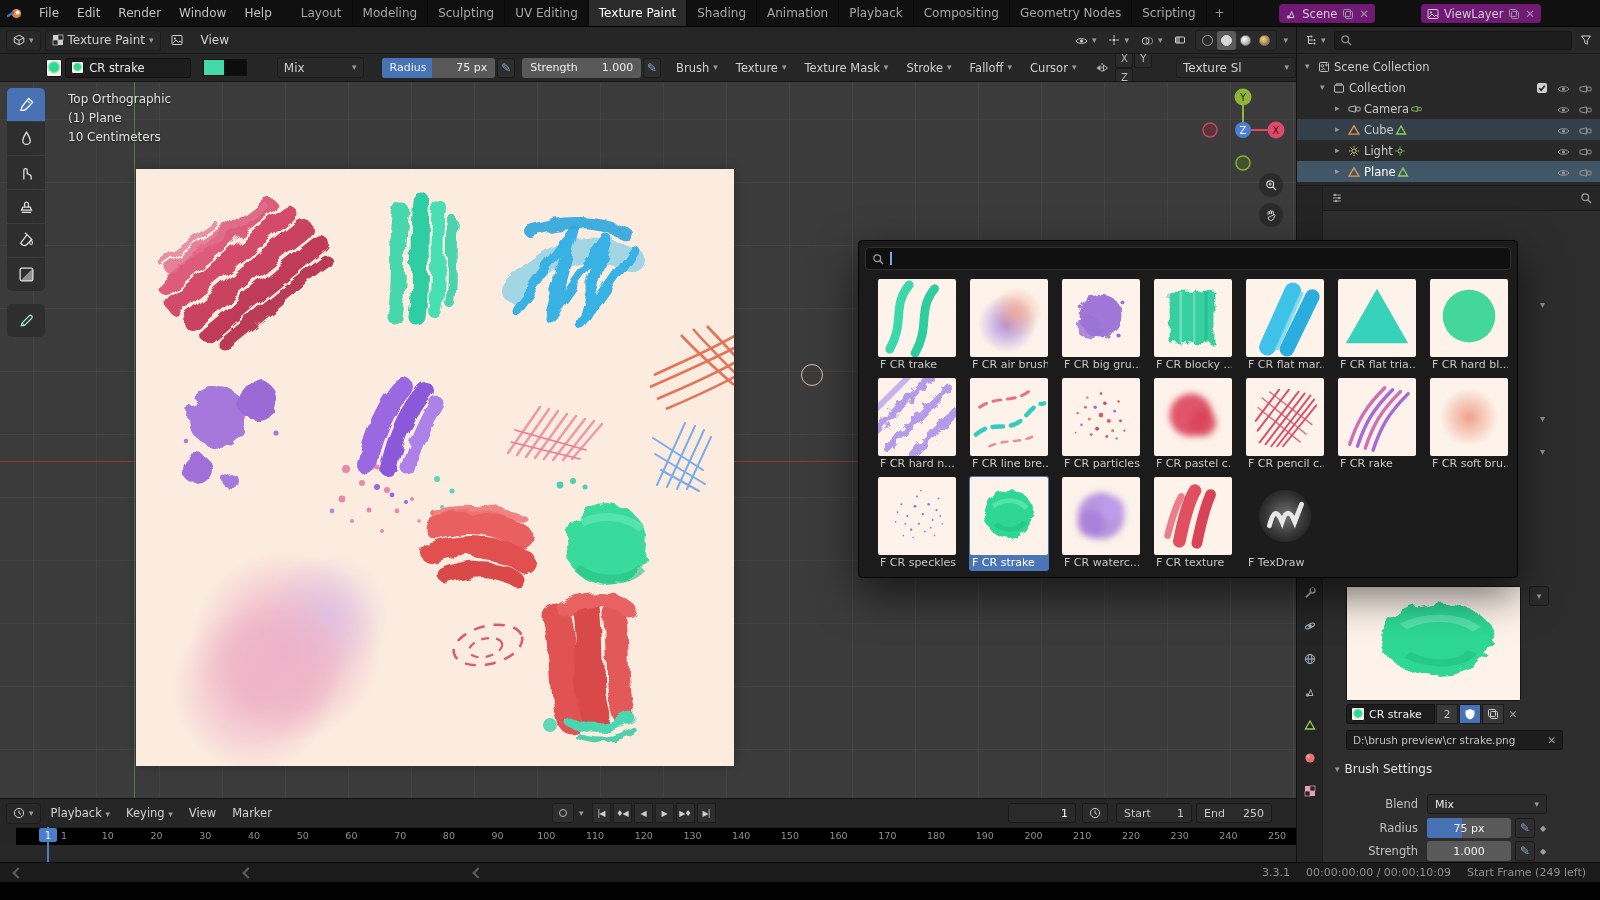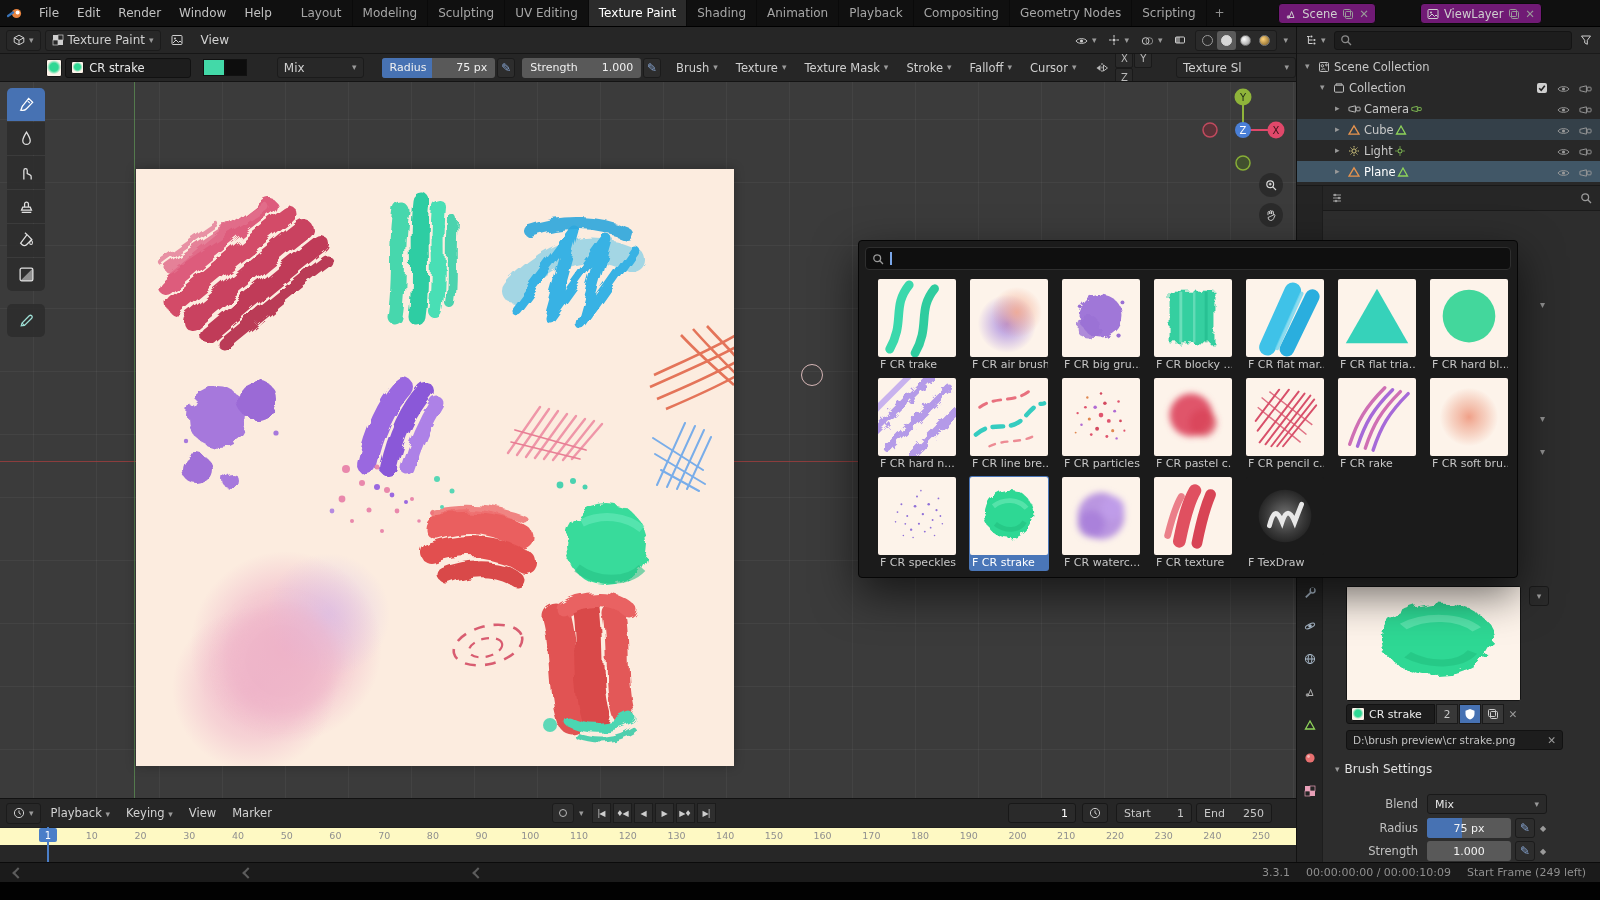--- a/index.html
+++ b/index.html
@@ -88,21 +88,21 @@
 .prow{position:absolute;left:26px;height:20px;display:flex;align-items:center}
 .plabel{width:104px;text-align:right;padding-right:9px;color:#c0c0c0;font-size:11.5px}
 .pfield{height:20px;background:#2a2a2a;border:1px solid #191919;border-radius:3px;display:flex;align-items:center;justify-content:space-between;padding:0 7px;color:#e6e6e6;font-size:11px}
 .pslider{position:relative;height:20px;background:#595959;border-radius:3px;overflow:hidden;display:flex;align-items:center;justify-content:center;color:#f2f2f2;font-size:11px}
 .pslider .fill{position:absolute;left:0;top:0;bottom:0;background:#4772b3}
 .pslider b{position:relative;font-weight:normal}
 .dia{color:#9a9a9a;font-size:8px;width:16px;height:20px;display:inline-flex;align-items:center;justify-content:center}
 
 #timeline{position:absolute;left:0;top:798px;width:1296px;height:64px;background:#262626;border-top:1px solid #121212}
 #tlh{position:absolute;left:0;top:0;right:0;height:28px;display:flex;align-items:center;gap:2px;padding:0 6px}
-#ruler{position:absolute;left:0;top:28px;right:0;height:18px;background:#fef9c3;border-top:1px solid #202020}
+#ruler{position:absolute;left:16px;top:28px;right:0;height:18px;background:#000000;border-top:1px solid #202020}
 #tlbody{position:absolute;left:0;top:46px;right:0;bottom:0;background:#272727}
 .tick{position:absolute;top:2px;font-size:9.5px;color:#8f8f8f;transform:translateX(-50%)}
 #transport{position:absolute;left:552px;top:4px;display:flex;align-items:center;gap:2px}
 .tbtn{width:19px;height:20px;background:#2e2e2e;border:1px solid #1c1c1c;display:flex;align-items:center;justify-content:center;font-size:8px;letter-spacing:-1px;color:#cfcfcf}
 .recbtn{width:22px;height:20px;background:#2e2e2e;border:1px solid #1c1c1c;border-radius:3px;display:flex;align-items:center;justify-content:center;margin-right:3px}
 .recdot{width:8px;height:8px;border:1.5px solid #b8b8b8;border-radius:50%}
 .tfield{position:absolute;top:4px;height:20px;background:#2a2a2a;border:1px solid #181818;border-radius:3px;display:flex;align-items:center;justify-content:space-between;padding:0 7px;font-size:11px;color:#c8c8c8}
 #playline{position:absolute;left:47px;top:28px;bottom:0;width:1.5px;background:#4a7ec8}
 #phbadge{position:absolute;left:39px;top:29px;width:18px;height:14px;background:#4a7ec8;border-radius:2px;color:#fff;font-size:10px;display:flex;align-items:center;justify-content:center}
 
@@ -475,20 +475,25 @@
         <path d="M450,440 C455,478 450,514 459,546" stroke="#d94848" stroke-width="29"></path>
         <path d="M479,446 C485,480 479,514 487,543" stroke="#e35858" stroke-width="23"></path>
         <path d="M428,440 C448,427 477,427 494,442" stroke="#e96262" stroke-width="15"></path>
         <path d="M431,551 C452,562 476,560 495,549" stroke="#4cd6b2" stroke-width="9"></path>
         <path d="M441,566 C461,574 481,571 497,561" stroke="#3ecca8" stroke-width="6" opacity=".9"></path>
       </g>
       <circle cx="414" cy="556" r="7" fill="#4cd6b2" opacity=".9"></circle>
     </svg>
   </div>
 
+  <div id="vptext">
+    <div>Top Orthographic</div>
+    <div>(1) Plane</div>
+    <div>10 Centimeters</div>
+  </div>
 
   <div id="toolcol">
       <span class="tool first  active ">
         <span><svg class="i" viewBox="0 0 16 16" style="width:17px;height:17px">
             <path d="M10,2.2 L13.8,6 L8,12 C6.8,13.4 4.4,13.8 2.6,13.4 C3.6,12.2 3.2,10.4 4.6,9 Z" fill="none" stroke="currentColor" stroke-width="1.2"></path>
             <path d="M9.2,4.8 L11.2,6.8" stroke="currentColor"></path>
           </svg></span>
       </span>
       <span class="tool    ">
         <span><svg class="i" viewBox="0 0 16 16" style="width:17px;height:17px">

